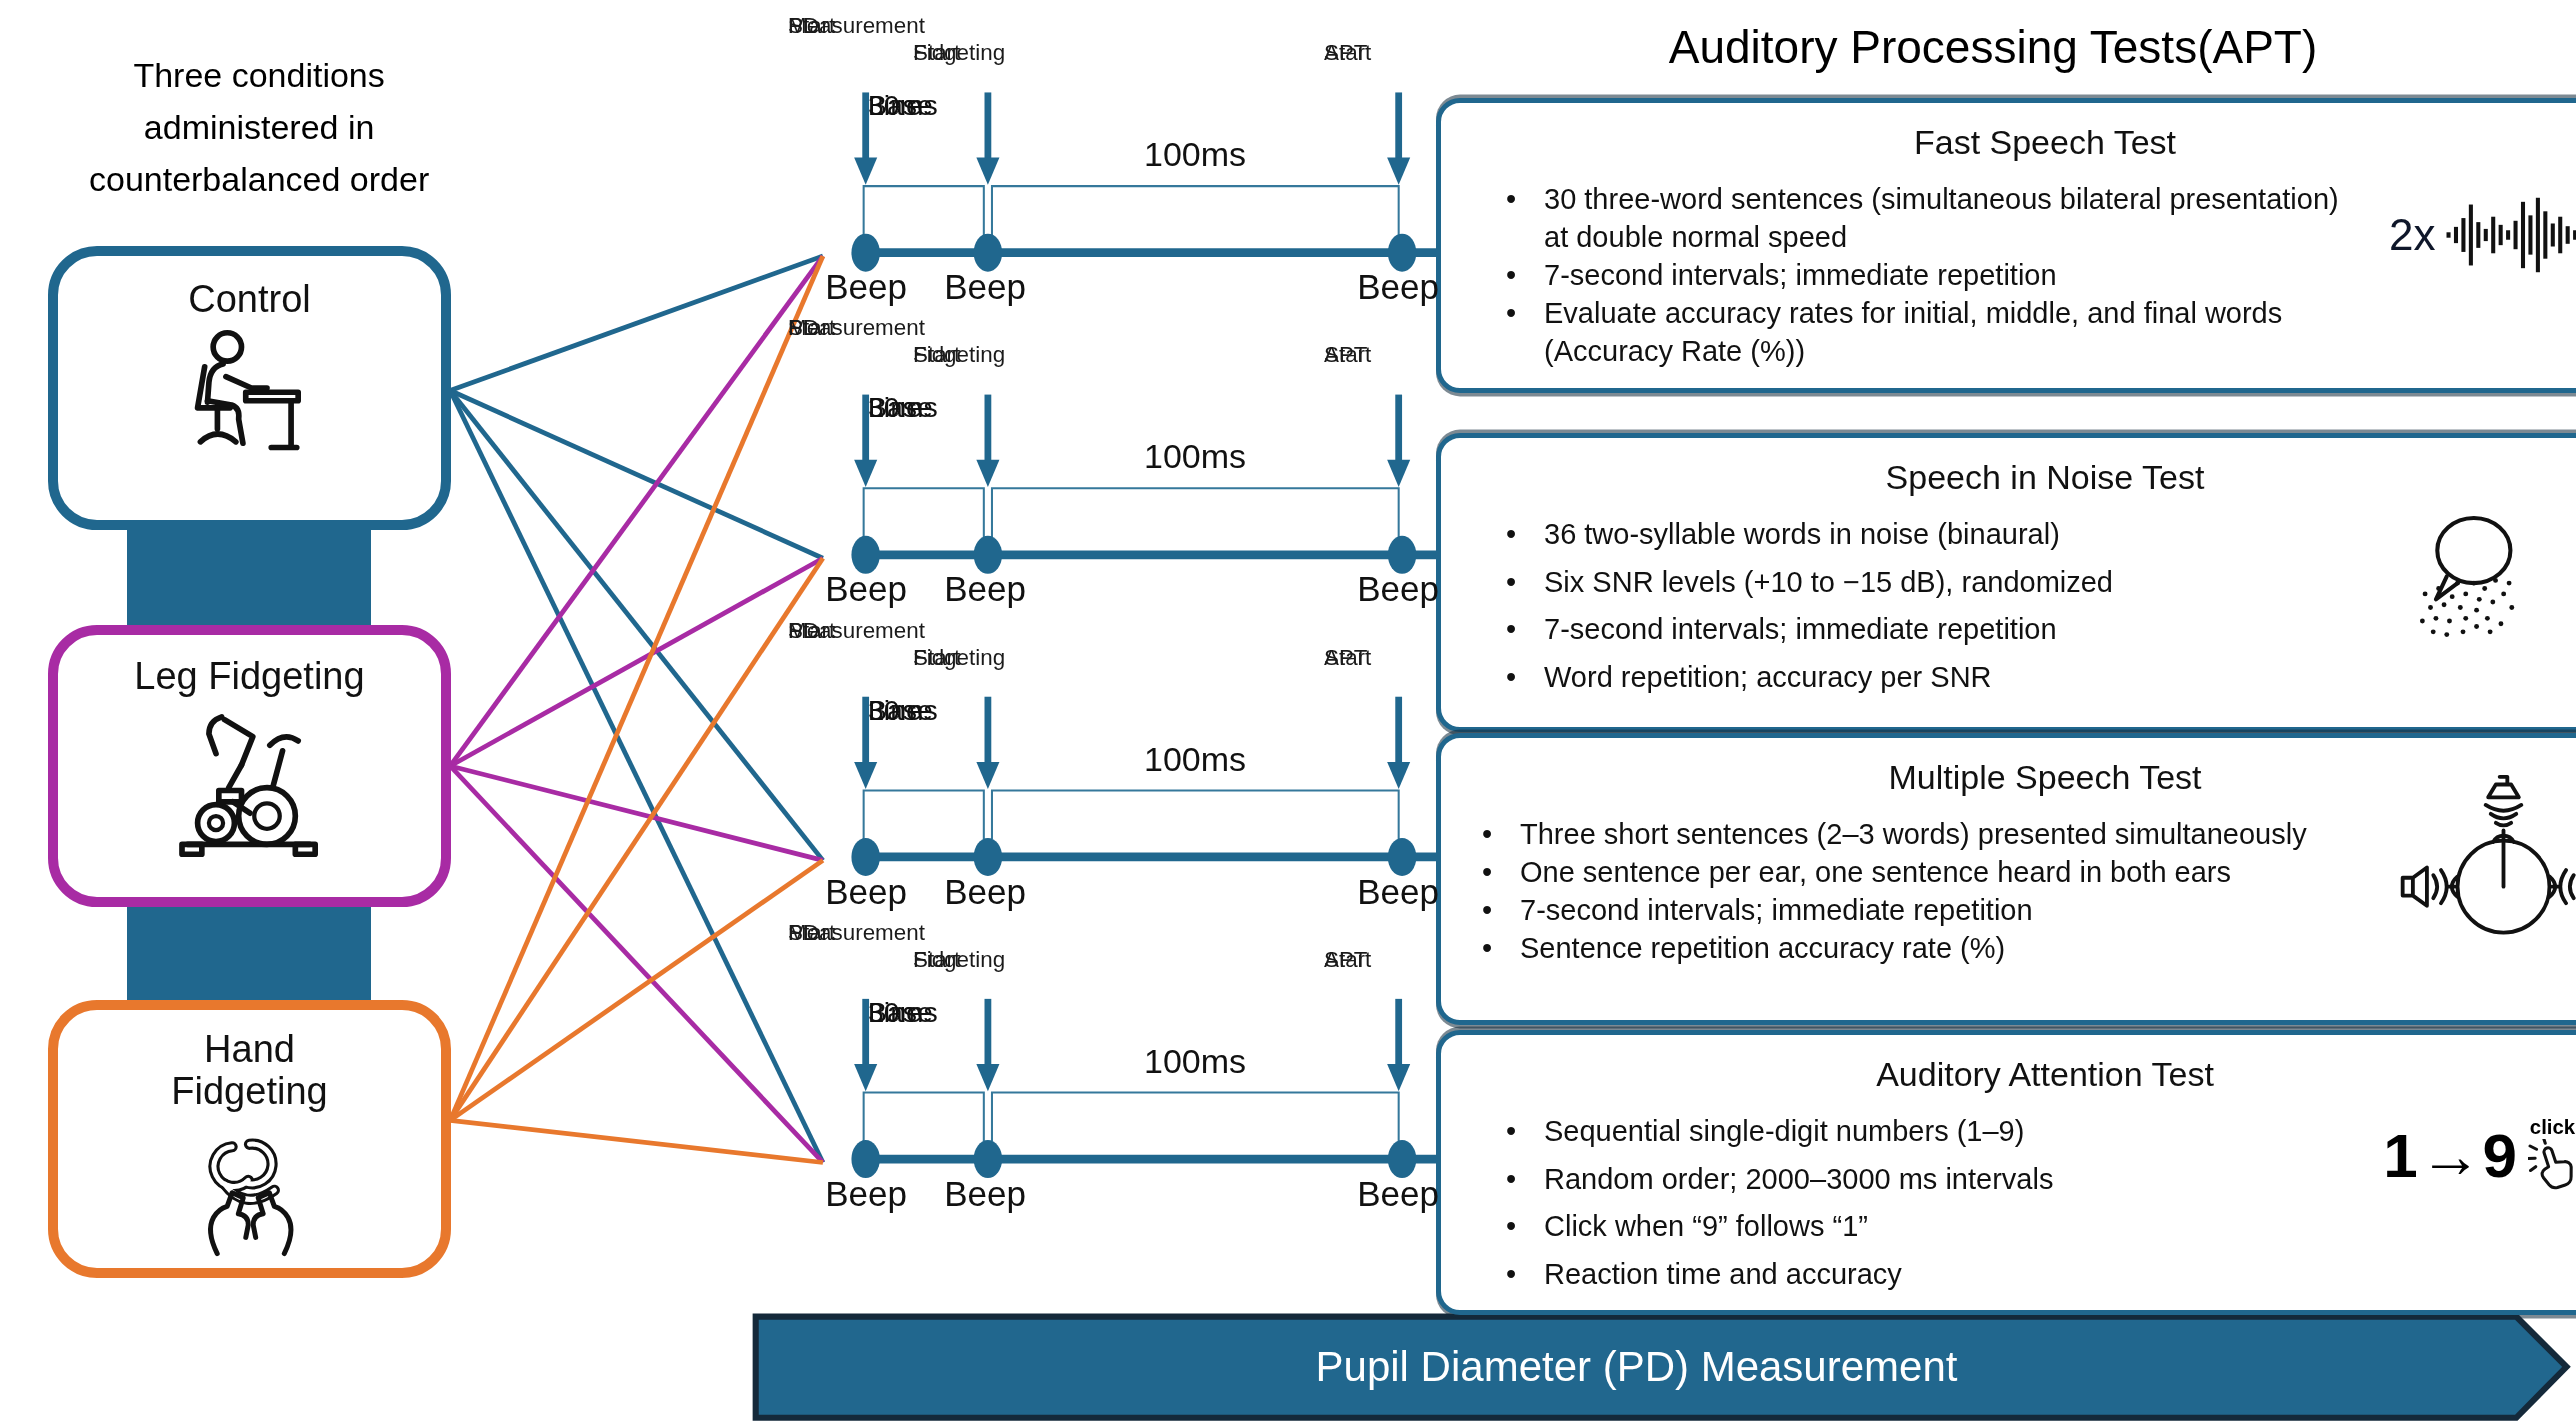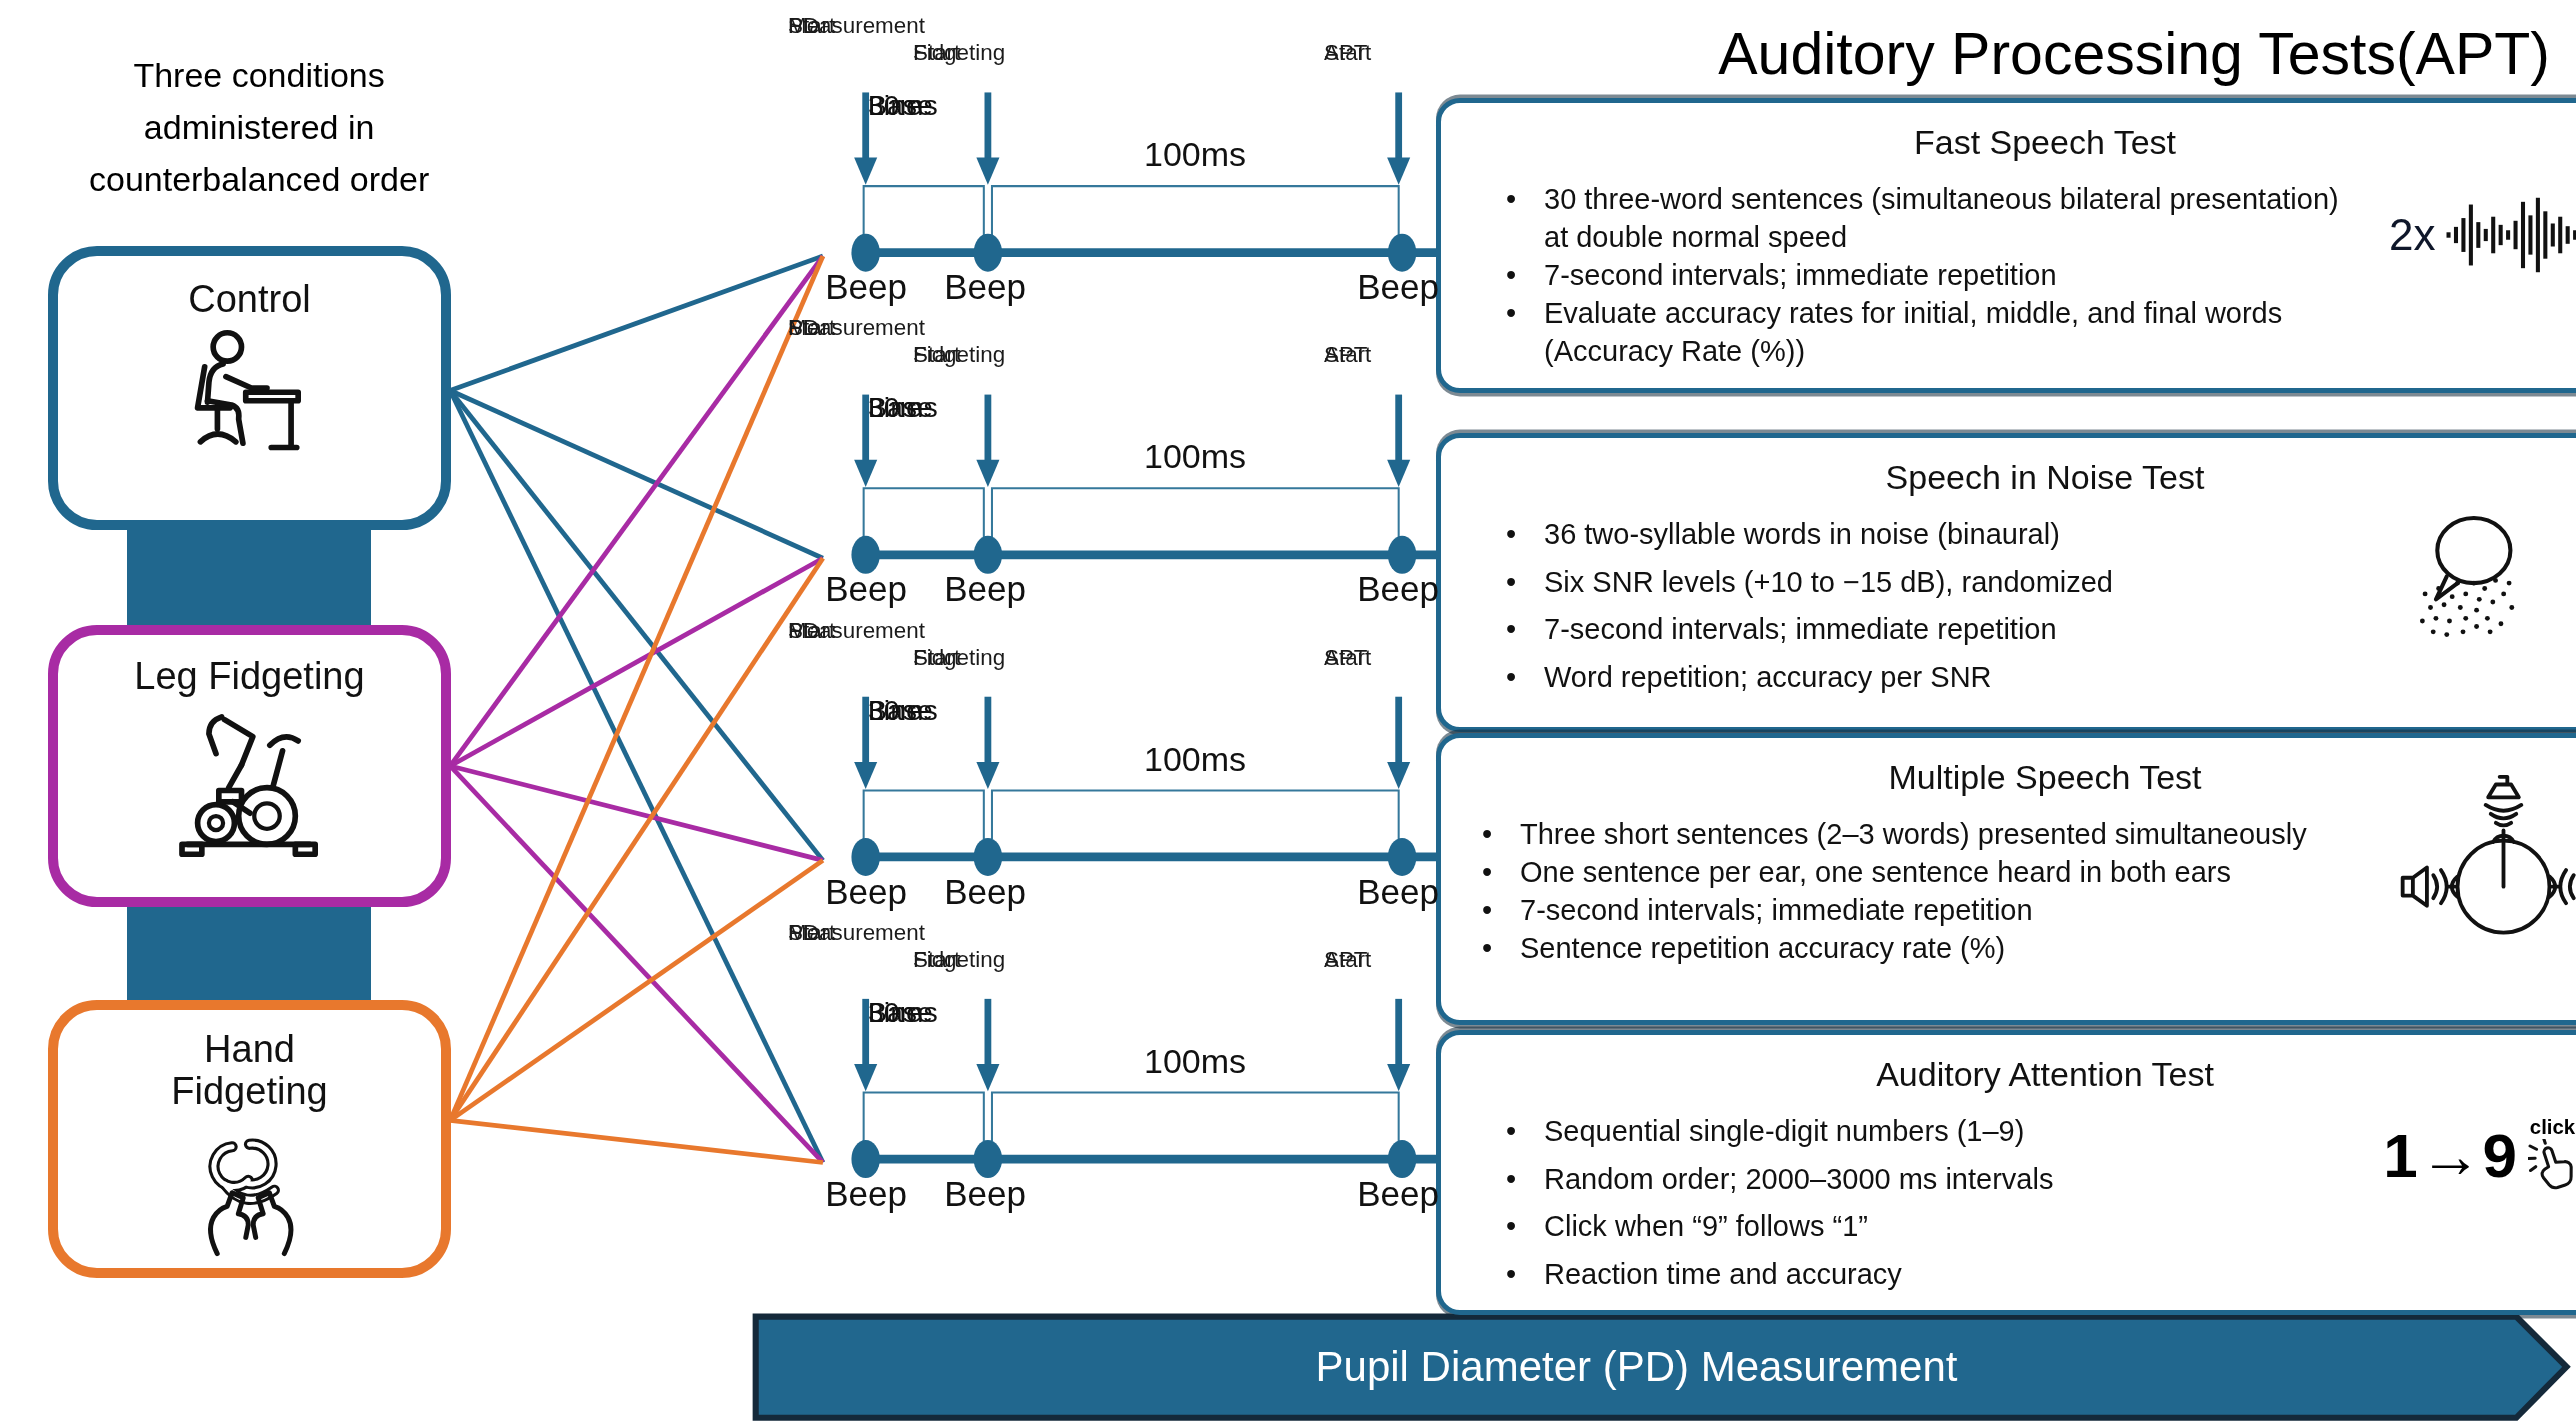--- a/index.html
+++ b/index.html
@@ -29,21 +29,21 @@
   .lbl-start-pd{left:41px;top:0;width:156px;}
   .lbl-start-fid{left:166px;top:27px;width:149px;}
   .lbl-start-apt{left:577px;top:27px;width:149px;}
   .lbl-baseline{left:121px;top:76px;width:109px;font-size:28.5px;line-height:31px;color:#111;}
   .lbl-100ms{left:346px;top:121px;width:204px;font-size:34px;color:#111;}
   .lbl-beep{top:253px;width:136px;font-size:35px;color:#111;}
   .beep1{left:51px;} .beep2{left:170px;} .beep3{left:583px;}
   
   .apt-title{
     position:absolute;left:1436px;top:20.4px;width:1114px;z-index:2;
-    font-size:59px;text-align:right;color:#000;
+    font-size:46px;text-align:center;color:#000;
   }
   .test-box{
     position:absolute;left:1436px;width:1218px;background:#fff;z-index:2;
     border:5.4px solid #20678e;border-radius:24px;box-sizing:border-box;
     box-shadow:0 -3.4px 0 rgba(18,41,58,.55), 0 3.4px 0 rgba(18,41,58,.55);
   }
   .test-title{font-size:34px;text-align:center;margin-top:20.4px;color:#111;}
   .test-bullets{list-style:none;margin:17.7px 0 0 0;padding:0 0 0 65px;}
   .test-bullets li{
     position:relative;font-size:29px;line-height:38px;color:#111;padding-left:38px;

